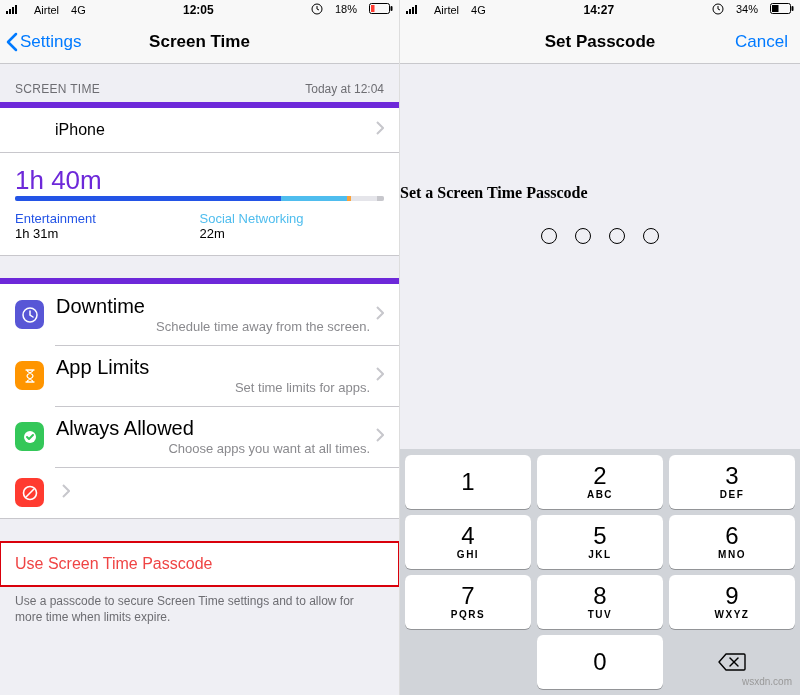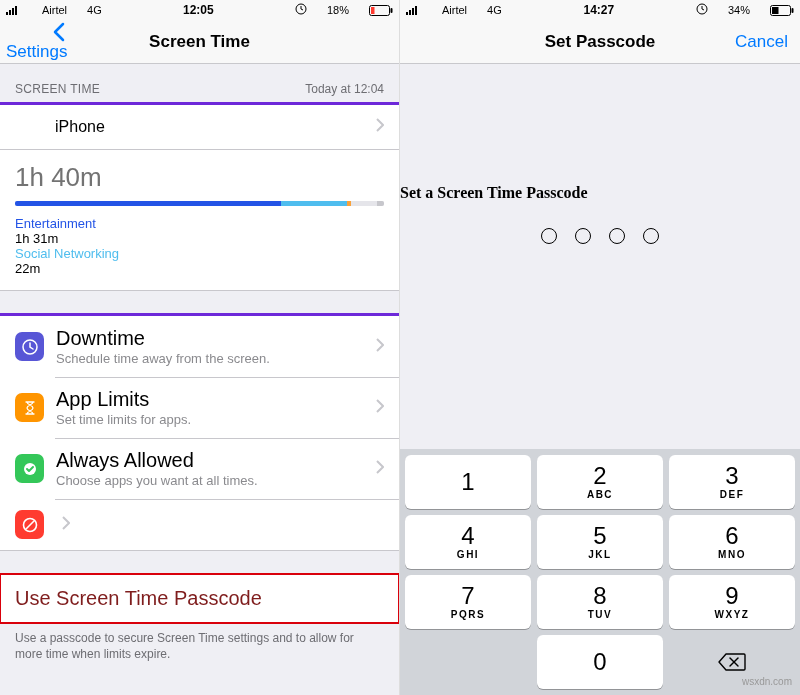--- a/index.html
+++ b/index.html
@@ -12,76 +12,76 @@
     position: relative;
   }
   .container { display: flex; width: 800px; height: 695px; }
   .screen { width: 400px; height: 695px; background: #efeff4; position: relative; overflow: hidden; }
   .screen.left { border-right: 1px solid #ddd; }
   
   .status-bar {
     height: 20px; background: #f8f8f8; display: flex; align-items: center;
     justify-content: space-between; padding: 0 6px; font-size: 11px; color: #000;
   }
-  .status-left, .status-right { display: flex; align-items: center; gap: 20px; }
+  .status-left, .status-right { display: flex; gap: 12px; }
   .status-center { font-weight: 600; font-size: 12px; }
   .signal svg, .battery svg { display: block; }
   
   .nav-bar {
     height: 44px; background: #f8f8f8; border-bottom: 1px solid #c8c8cc;
     display: flex; align-items: center; justify-content: center; position: relative;
   }
-  .nav-back { position: absolute; left: 6px; display: flex; align-items: flex-end; color: #007aff; font-size: 17px; flex-direction: column; }
+  .nav-back { position: absolute; left: 6px; display: flex; align-items: center; color: #007aff; font-size: 17px; }
   .nav-back svg { margin-right: 2px; }
   .nav-title { font-weight: 600; font-size: 17px; color: #000; }
   .nav-right { position: absolute; right: 12px; color: #007aff; font-size: 17px; }
   
   .sect-head {
     display: flex; justify-content: space-between; padding: 18px 15px 6px;
     font-size: 12px; color: #6d6d72; text-transform: uppercase; letter-spacing: .3px;
   }
   .sect-head .right { text-transform: none; letter-spacing: 0; }
   
-  .group { background: #fff; border-top: 3px solid #6d28d9; border-bottom: 1px solid #c8c7cc; }
+  .group { background: #fff; border-top: 6px solid #6d28d9; border-bottom: 1px solid #c8c7cc; }
   .cell {
     display: flex; align-items: center; padding: 11px 15px; min-height: 44px;
     position: relative;
   }
   .cell + .cell::before {
     content: ""; position: absolute; left: 55px; right: 0; top: 0; height: 1px; background: #c8c7cc;
   }
   .cell.noicon + .cell.noicon::before,
   .cell.noicon::before { left: 15px; }
   .cell .icon {
     width: 29px; height: 29px; border-radius: 7px; margin-right: 12px;
     display: flex; align-items: center; justify-content: center; flex-shrink: 0;
   }
   .cell .body { flex: 1; }
   .cell .title { font-size: 20px; color: #000; }
-  .cell .sub { font-size: 13px; color: #8a8a8e; margin-top: 1px; }
+  .cell .sub { font-size: 13px; color: #8a8a8e; margin-top: 1px; text-align: right; }
   .chevron { color: #c7c7cc; margin-left: 6px; }
   .device-cell .title { font-size: 16px; margin-left: 40px; }
   
   .usage { background: #fff; padding: 12px 15px 14px; border-bottom: 1px solid #c8c7cc; }
-  .usage-total { font-size: 26px; font-weight: 400; color: #737373; margin-bottom: 8px; }
+  .usage-total { font-size: 26px; font-weight: 400; color: #6d28d9; }
   .bar { display: flex; height: 5px; width: 100%; border-radius: 2px; overflow: hidden; background: #e5e5ea; margin-bottom: 10px; }
   .bar .seg1 { background: #2354e6; }
   .bar .seg2 { background: #4fbdee; }
   .bar .seg3 { background: #f9a23b; }
   .bar .segx { background: #c7c7cc; }
-  .cats { display: flex; gap: 0; flex-direction: column; }
+  .cats { display: flex; gap: 0; }
   .cat { flex: 1; }
   .cat .lbl { font-size: 13px; }
   .cat .val { font-size: 13px; color: #000; }
   .cat.c1 .lbl { color: #2354e6; }
   .cat.c2 .lbl { color: #4fbdee; }
   .cat.c3 .lbl { color: #f9a23b; }
   
   .passcode-group { background:#fff; border-top:1px solid #c8c7cc; border-bottom:1px solid #c8c7cc; margin-top: 22px;}
-  .passcode-cell { padding: 13px 15px; color:#7f1d1d; font-size:20px; outline: 2px solid #d9000b; outline-offset: -1px;}
+  .passcode-cell { padding: 13px 15px; color:#ef4444; font-size:16px; outline: 2px solid #d9000b; outline-offset: -1px;}
   .footer-note { font-size: 12px; color:#6d6d72; padding: 6px 15px 12px; line-height:1.35; }
   
   .setpass-body { text-align: left; padding-top: 120px; font-family: Liberation Serif, serif; }
   .setpass-title { font-size: 16px; font-weight: 600; color:#000; margin-bottom: 26px; }
   .dots { display:flex; justify-content:center; gap:18px; }
   .dot { width:16px; height:16px; border:1.5px solid #000; border-radius:50%; }
   
   .keypad {
     position:absolute; bottom:0; left:0; right:0; background:#d1d4d9;
     padding: 6px 5px 6px; display:grid; grid-template-columns: repeat(3,1fr);

